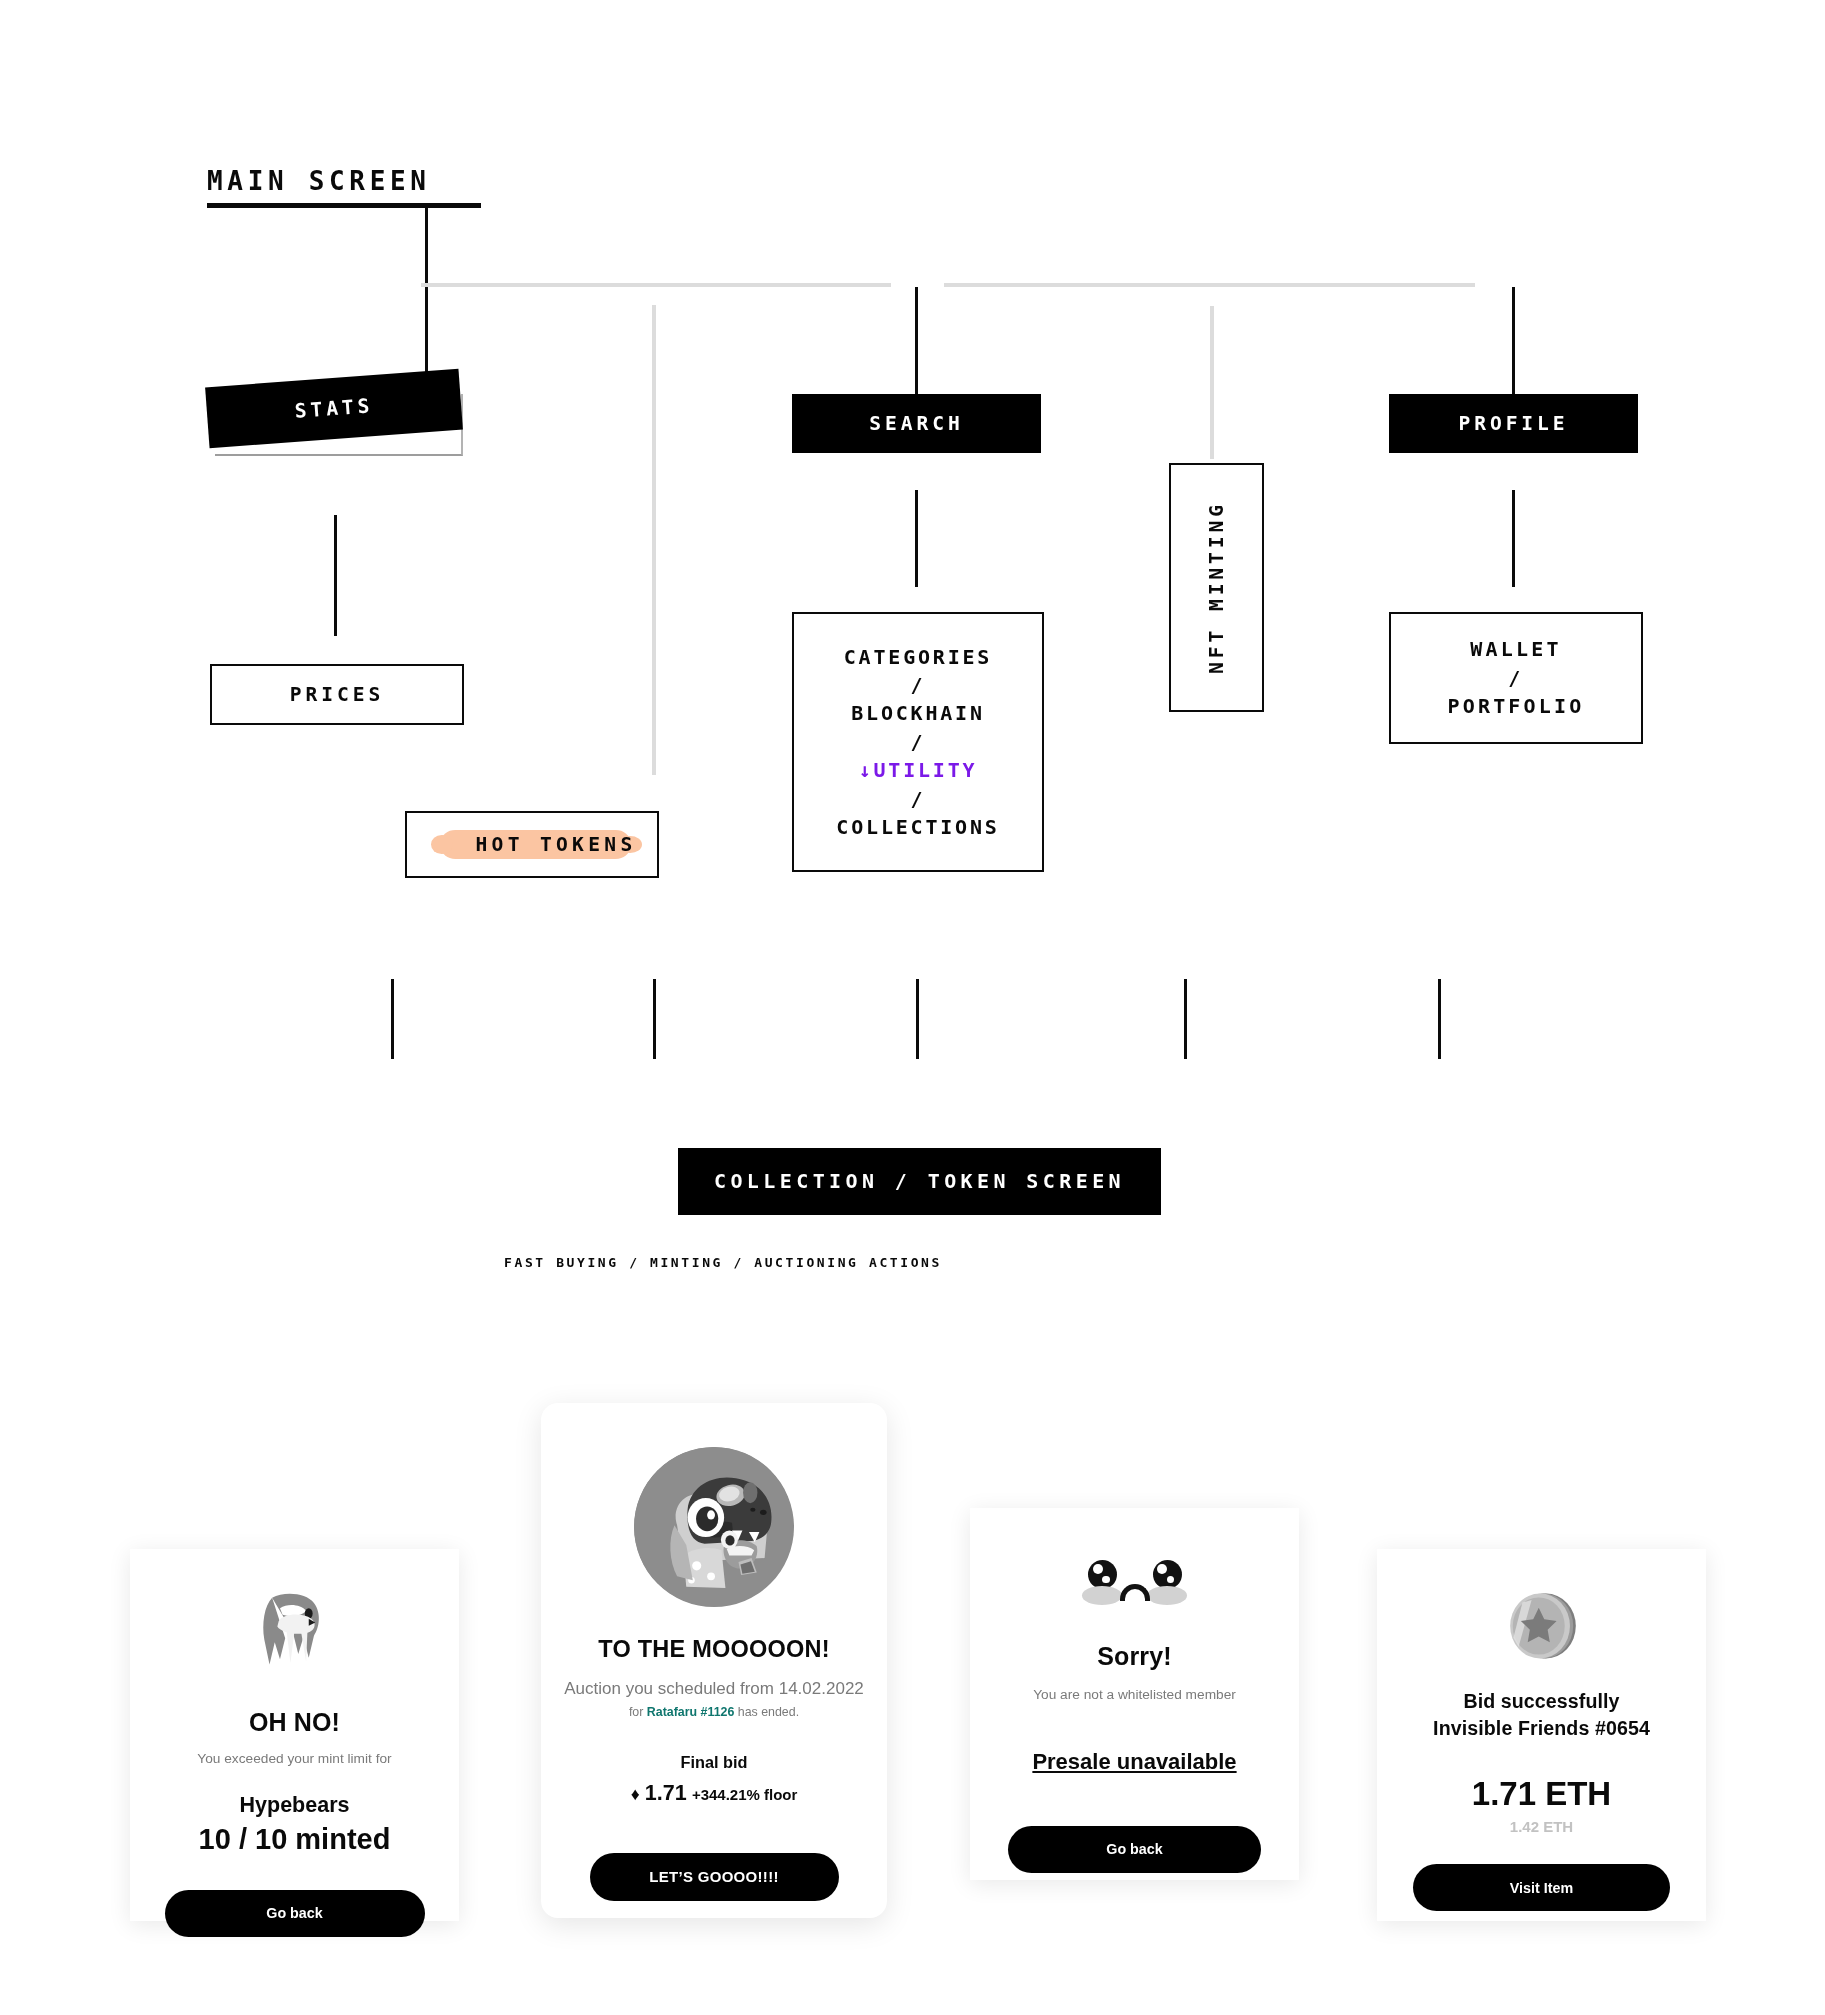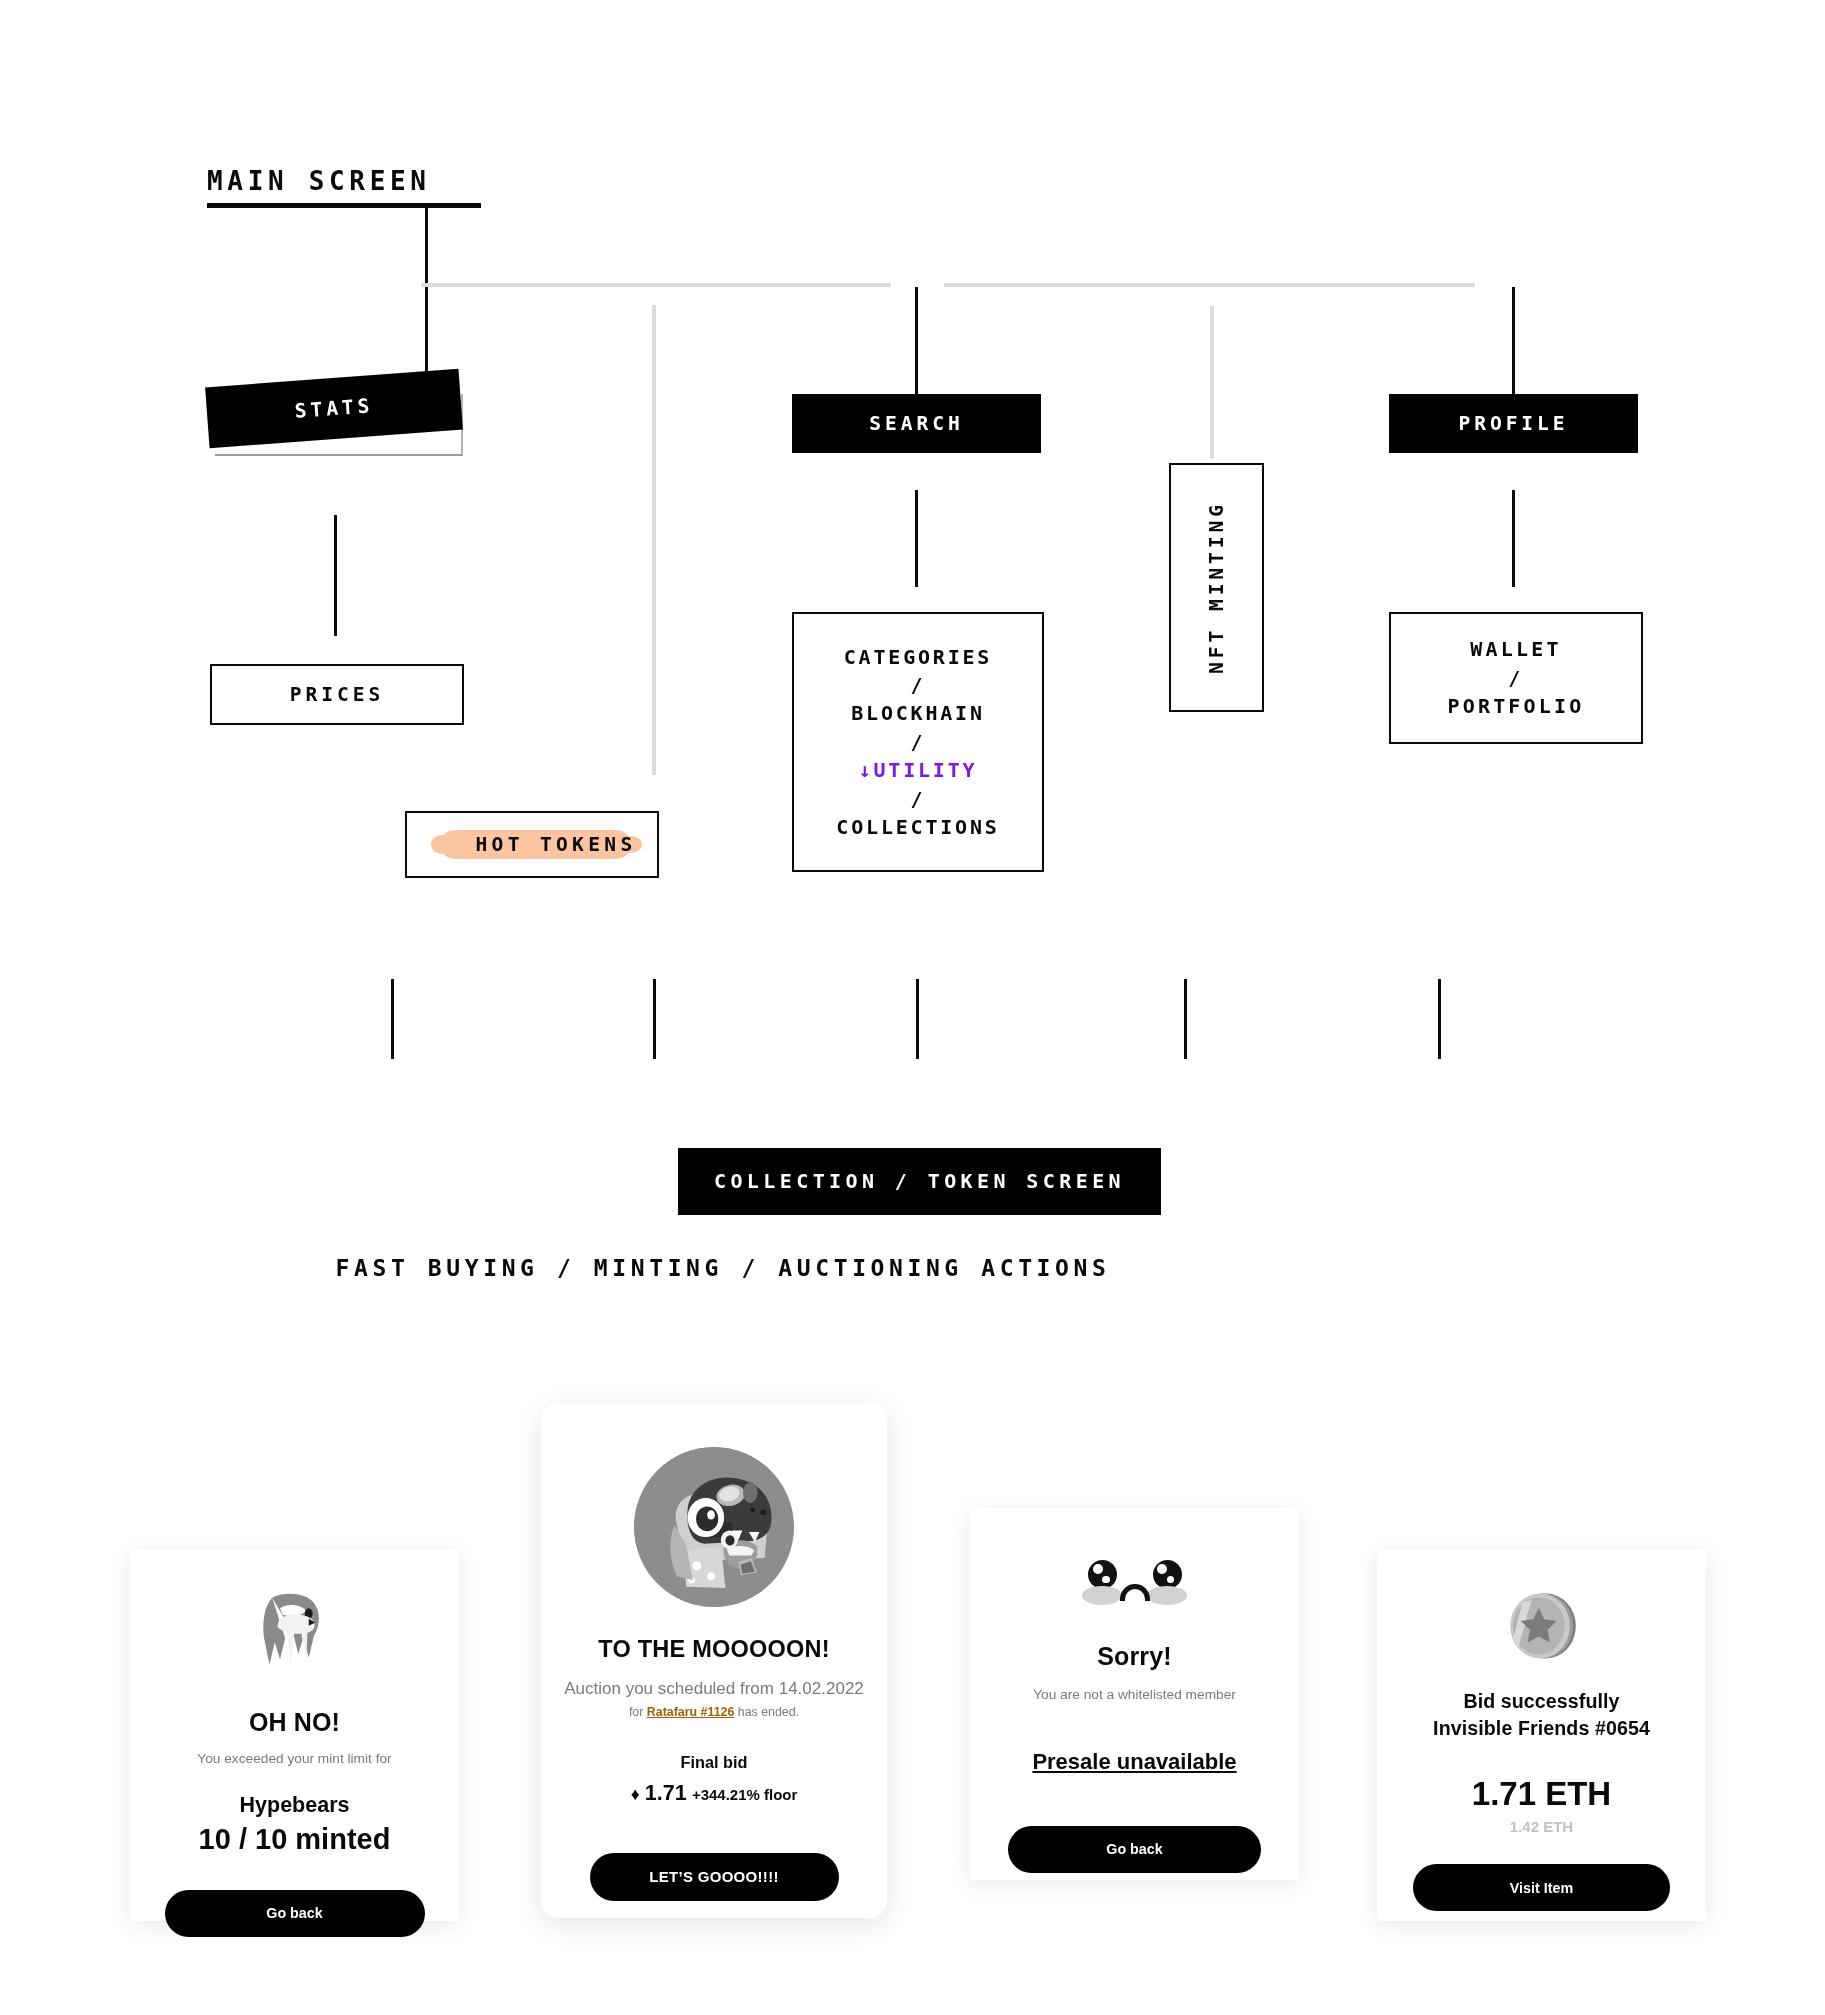--- a/index.html
+++ b/index.html
@@ -61,21 +61,21 @@
 
   #node-nftminting{left:1169px;top:463px;width:91px;height:245px;
                    background:#fff;border:2px solid #0a0a0a;
                    display:flex;align-items:center;justify-content:center;}
   #node-nftminting .lbl{transform:rotate(-90deg);white-space:nowrap;
                         font-family:"DejaVu Sans Mono","Liberation Mono",monospace;
                         font-weight:700;letter-spacing:.2em;font-size:19.6px;color:#0a0a0a;}
 
   #fast-actions{left:0;top:1255px;width:1446px;text-align:center;
                 font-family:"DejaVu Sans Mono","Liberation Mono",monospace;
-                font-weight:700;letter-spacing:.2em;font-size:23px;color:#0a0a0a;}
+                font-weight:700;letter-spacing:.2em;font-size:13px;color:#0a0a0a;}
 
   .util-line{color:#7b19e8;}
 
   
   .vline{background:#0a0a0a;width:3.3px;}
   .vline.grey{background:#dcdcdc;width:3.9px;}
   .hline{background:#dcdcdc;height:3.9px;}
 
   
   .card{position:absolute;background:#ffffff;box-sizing:border-box;}
@@ -246,21 +246,21 @@
         <path d="M76 166 C92 154 118 152 134 158 L140 216 L80 214 Z" fill="#d8d8d8"></path>
         <circle cx="96" cy="182" r="7" fill="#ffffff"></circle>
         <circle cx="118" cy="198" r="6" fill="#ffffff"></circle>
         <circle cx="88" cy="204" r="5" fill="#ffffff"></circle>
         <path d="M62 120 C52 142 54 176 66 198 L90 204 L80 150 Z" fill="#b5b5b5"></path>
       </svg>
     </div>
     <div class="c-h1" style="font-size:23.5px;margin-top:29px;letter-spacing:.01em;">TO THE MOOOOON!</div>
     <div class="c-sub" style="font-size:17px;margin-top:15.7px;">Auction you scheduled from 14.02.2022</div>
     <div class="c-sub" style="font-size:12.4px;margin-top:5.9px;">
-      <span>for </span><strong style="color:#a16207;text-decoration:underline;">Ratafaru #1126</strong><span> has ended.</span>
+      <span>for </span><strong style="color:#0f766e;">Ratafaru #1126</strong><span> has ended.</span>
     </div>
     <div class="c-big" style="font-size:16.3px;margin-top:34px;">Final bid</div>
     <div style="margin-top:9px;display:flex;align-items:baseline;gap:5.2px;">
       <span style="font-size:17.6px;font-weight:700;">♦</span>
       <span style="font-size:21.5px;font-weight:700;">1.71</span>
       <span style="font-size:15px;font-weight:700;">+344.21% floor</span>
     </div>
     <div class="pill" style="width:249px;height:48px;margin-top:47px;font-size:15px;letter-spacing:.02em;">LET’S GOOOO!!!!</div>
   </div>
 </div>

